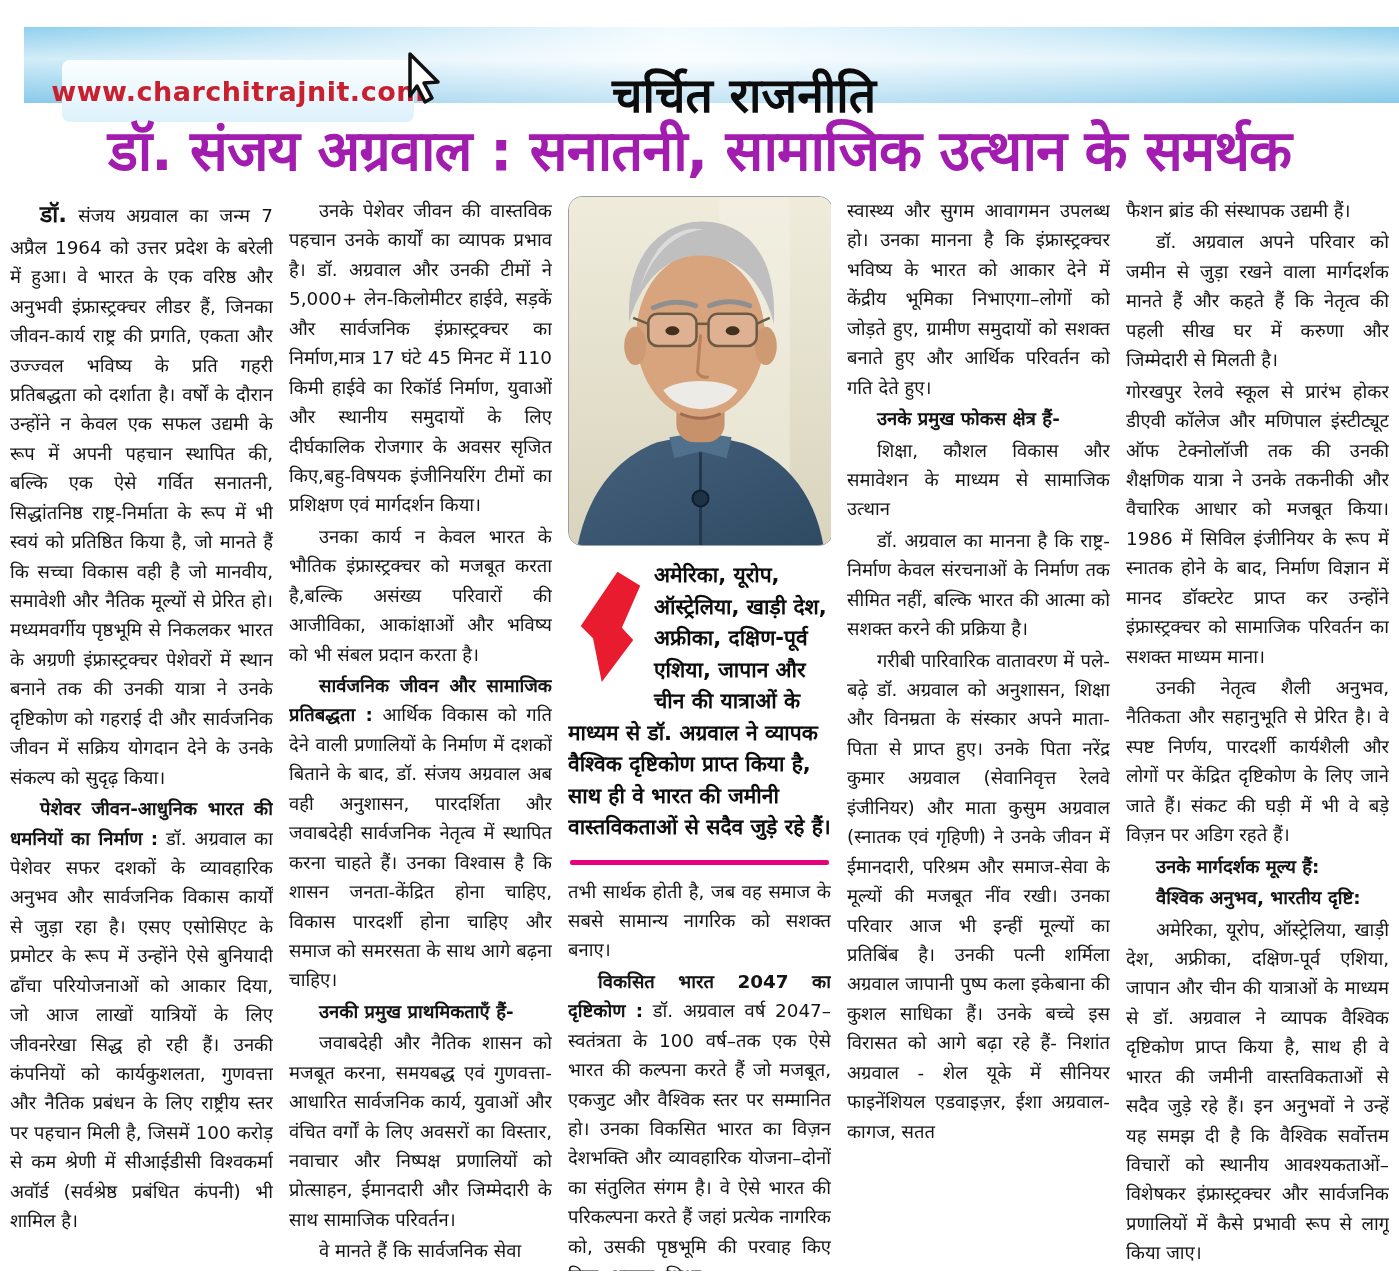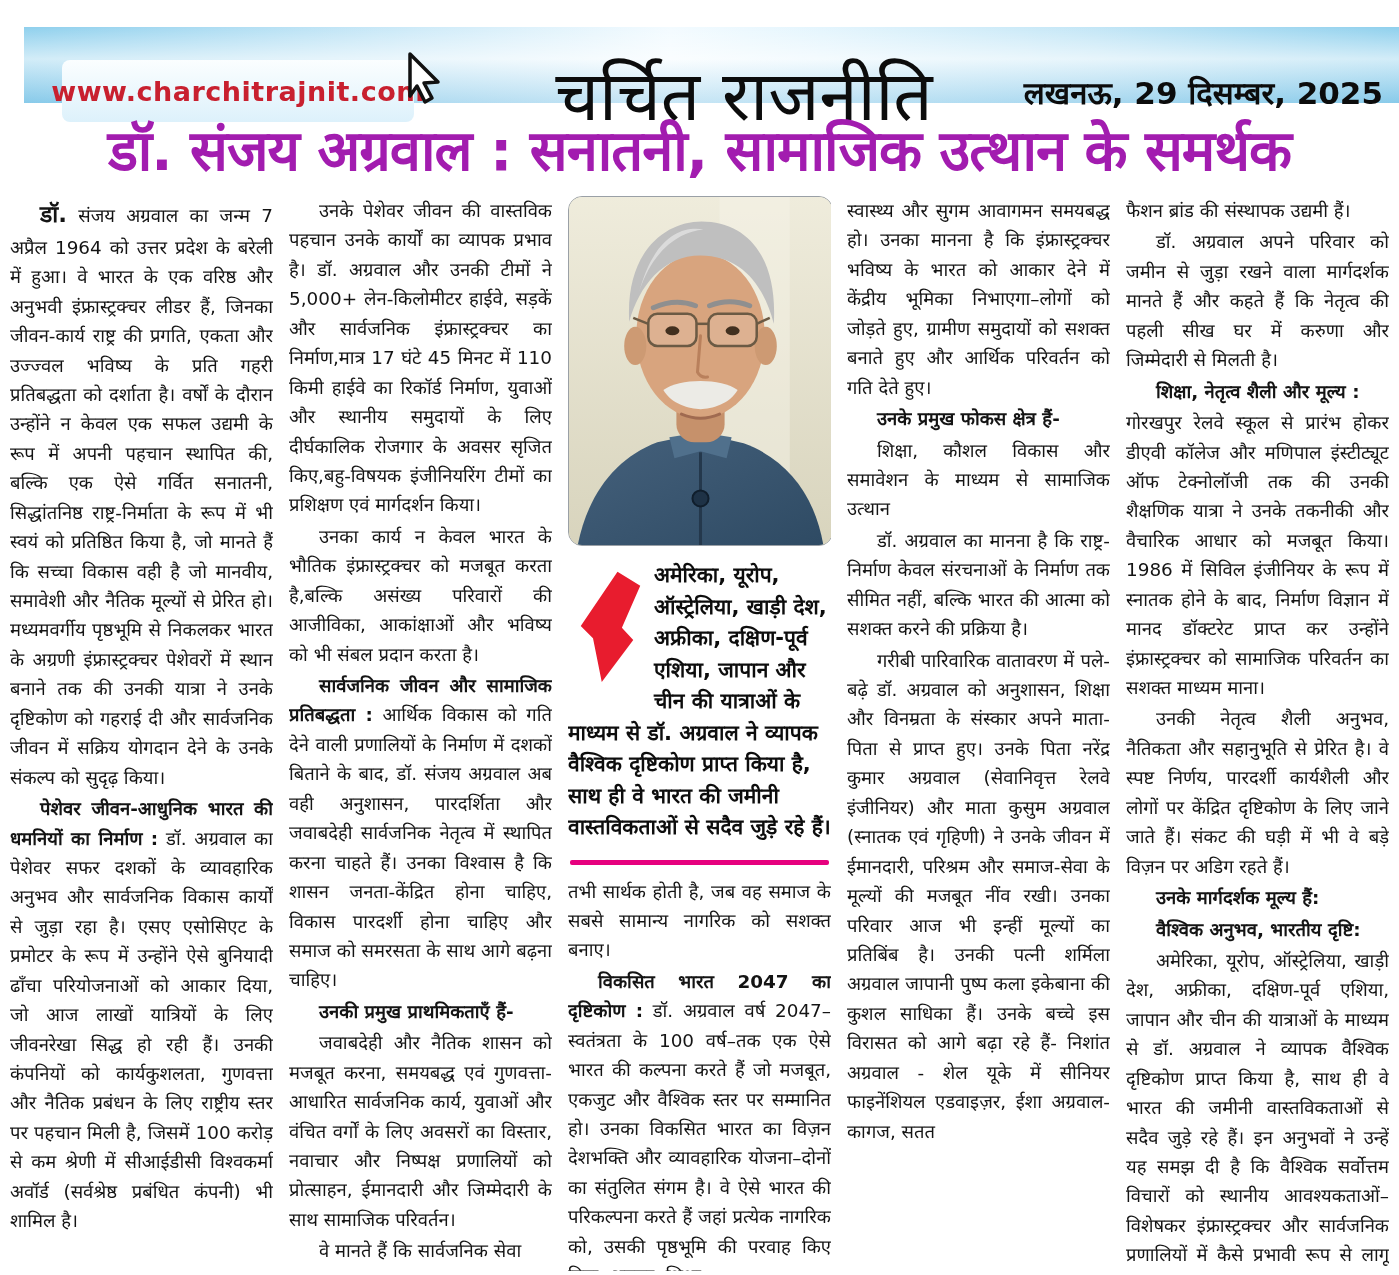--- a/index.html
+++ b/index.html
@@ -20,21 +20,21 @@
   .url-box{
     position:absolute;left:38px;top:33px;width:352px;height:62px;border-radius:8px;
     background:linear-gradient(to bottom,#fbfeff,#ddf1fb);
     display:flex;align-items:center;justify-content:center;
   }
   .url{color:#c8202f;font-weight:bold;font-size:27px;letter-spacing:.5px;text-decoration:none;}
   .cursor{position:absolute;left:404px;top:52px;width:40px;height:54px;}
   .masthead{
     position:absolute;left:430px;width:580px;top:30px;height:72px;
     display:flex;align-items:center;justify-content:center;
-    font-size:69px;font-weight:normal;color:#0c0c0c;white-space:nowrap;
+    font-size:48px;font-weight:bold;color:#0c0c0c;white-space:nowrap;
   }
   .dateline{
     position:absolute;right:16px;top:30px;height:70px;display:flex;align-items:center;
     font-size:31px;font-weight:bold;color:#0c0c0c;white-space:nowrap;
   }
 
   
   .headline{
     position:absolute;left:0;right:0;top:104px;height:88px;
     display:flex;align-items:center;justify-content:center;
@@ -66,21 +66,20 @@
 </head>
 <body>
 
 <div class="page">
 
   <div class="banner">
     <div class="url-box">
       <span class="url">www.charchitrajnit.com</span>
     </div>
     <div class="masthead">चर्चित राजनीति</div>
-    <div class="dateline">लखनऊ, 29 दिसम्बर, 2025</div>
   </div>
   <div class="cursor">
     <svg viewBox="0 0 40 54" xmlns="http://www.w3.org/2000/svg">
       <polygon points="6,2 34,30 20,31 28,46 21,50 13,34 6,44" fill="#ffffff" stroke="#111111" stroke-width="3.5" stroke-linejoin="round"></polygon>
     </svg>
   </div>
 
   <div class="headline">डॉ. संजय अग्रवाल : सनातनी, सामाजिक उत्थान के समर्थक</div>
 
   <div class="cols">
@@ -156,31 +155,30 @@
         <div class="quote-text">अमेरिका, यूरोप, ऑस्ट्रेलिया, खाड़ी देश, अफ्रीका, दक्षिण-पूर्व एशिया, जापान और चीन की यात्राओं के माध्यम से डॉ. अग्रवाल ने व्यापक वैश्विक दृष्टिकोण प्राप्त किया है, साथ ही वे भारत की जमीनी वास्तविकताओं से सदैव जुड़े रहे हैं।</div>
       </div>
 
       <div class="divider"></div>
 
       <p class="para noindent"><span>तभी सार्थक होती है, जब वह समाज के सबसे सामान्य नागरिक को सशक्त बनाए।</span></p>
       <p class="para"><b>विकसित भारत 2047 का दृष्टिकोण :</b> <span>डॉ. अग्रवाल वर्ष 2047–स्वतंत्रता के 100 वर्ष–तक एक ऐसे भारत की कल्पना करते हैं जो मजबूत, एकजुट और वैश्विक स्तर पर सम्मानित हो। उनका विकसित भारत का विज़न देशभक्ति और व्यावहारिक योजना–दोनों का संतुलित संगम है। वे ऐसे भारत की परिकल्पना करते हैं जहां प्रत्येक नागरिक को, उसकी पृष्ठभूमि की परवाह किए बिना, अवसर, शिक्षा,</span></p>
     </div>
 
     <div class="col">
-      <p class="para noindent"><span>स्वास्थ्य और सुगम आवागमन समयबद्ध हो। उनका मानना है कि इंफ्रास्ट्रक्चर भविष्य के भारत को आकार देने में केंद्रीय भूमिका निभाएगा–लोगों को जोड़ते हुए, ग्रामीण समुदायों को सशक्त बनाते हुए और आर्थिक परिवर्तन को गति देते हुए।</span></p>
+      <p class="para noindent"><span>स्वास्थ्य और सुगम आवागमन उपलब्ध हो। उनका मानना है कि इंफ्रास्ट्रक्चर भविष्य के भारत को आकार देने में केंद्रीय भूमिका निभाएगा–लोगों को जोड़ते हुए, ग्रामीण समुदायों को सशक्त बनाते हुए और आर्थिक परिवर्तन को गति देते हुए।</span></p>
       <p class="para"><b>उनके प्रमुख फोकस क्षेत्र हैं-</b></p>
       <p class="para"><span>शिक्षा, कौशल विकास और समावेशन के माध्यम से सामाजिक उत्थान</span></p>
       <p class="para"><span>डॉ. अग्रवाल का मानना है कि राष्ट्र-निर्माण केवल संरचनाओं के निर्माण तक सीमित नहीं, बल्कि भारत की आत्मा को सशक्त करने की प्रक्रिया है।</span></p>
       <p class="para"><span>गरीबी पारिवारिक वातावरण में पले-बढ़े डॉ. अग्रवाल को अनुशासन, शिक्षा और विनम्रता के संस्कार अपने माता-पिता से प्राप्त हुए। उनके पिता नरेंद्र कुमार अग्रवाल (सेवानिवृत्त रेलवे इंजीनियर) और माता कुसुम अग्रवाल (स्नातक एवं गृहिणी) ने उनके जीवन में ईमानदारी, परिश्रम और समाज-सेवा के मूल्यों की मजबूत नींव रखी। उनका परिवार आज भी इन्हीं मूल्यों का प्रतिबिंब है। उनकी पत्नी शर्मिला अग्रवाल जापानी पुष्प कला इकेबाना की कुशल साधिका हैं। उनके बच्चे इस विरासत को आगे बढ़ा रहे हैं- निशांत अग्रवाल - शेल यूके में सीनियर फाइनेंशियल एडवाइज़र, ईशा अग्रवाल-कागज, सतत</span></p>
     </div>
 
     <div class="col">
       <p class="para noindent"><span>फैशन ब्रांड की संस्थापक उद्यमी हैं।</span></p>
       <p class="para"><span>डॉ. अग्रवाल अपने परिवार को जमीन से जुड़ा रखने वाला मार्गदर्शक मानते हैं और कहते हैं कि नेतृत्व की पहली सीख घर में करुणा और जिम्मेदारी से मिलती है।</span></p>
-      <p class="para"><b>शिक्षा, नेतृत्व शैली और मूल्य :</b></p>
       <p class="para noindent"><span>गोरखपुर रेलवे स्कूल से प्रारंभ होकर डीएवी कॉलेज और मणिपाल इंस्टीट्यूट ऑफ टेक्नोलॉजी तक की उनकी शैक्षणिक यात्रा ने उनके तकनीकी और वैचारिक आधार को मजबूत किया। 1986 में सिविल इंजीनियर के रूप में स्नातक होने के बाद, निर्माण विज्ञान में मानद डॉक्टरेट प्राप्त कर उन्होंने इंफ्रास्ट्रक्चर को सामाजिक परिवर्तन का सशक्त माध्यम माना।</span></p>
       <p class="para"><span>उनकी नेतृत्व शैली अनुभव, नैतिकता और सहानुभूति से प्रेरित है। वे स्पष्ट निर्णय, पारदर्शी कार्यशैली और लोगों पर केंद्रित दृष्टिकोण के लिए जाने जाते हैं। संकट की घड़ी में भी वे बड़े विज़न पर अडिग रहते हैं।</span></p>
       <p class="para"><b>उनके मार्गदर्शक मूल्य हैं:</b></p>
       <p class="para"><b>वैश्विक अनुभव, भारतीय दृष्टि:</b></p>
       <p class="para"><span>अमेरिका, यूरोप, ऑस्ट्रेलिया, खाड़ी देश, अफ्रीका, दक्षिण-पूर्व एशिया, जापान और चीन की यात्राओं के माध्यम से डॉ. अग्रवाल ने व्यापक वैश्विक दृष्टिकोण प्राप्त किया है, साथ ही वे भारत की जमीनी वास्तविकताओं से सदैव जुड़े रहे हैं। इन अनुभवों ने उन्हें यह समझ दी है कि वैश्विक सर्वोत्तम विचारों को स्थानीय आवश्यकताओं–विशेषकर इंफ्रास्ट्रक्चर और सार्वजनिक प्रणालियों में कैसे प्रभावी रूप से लागू किया जाए।</span></p>
 
     </div>
 
   </div>
 </div>

